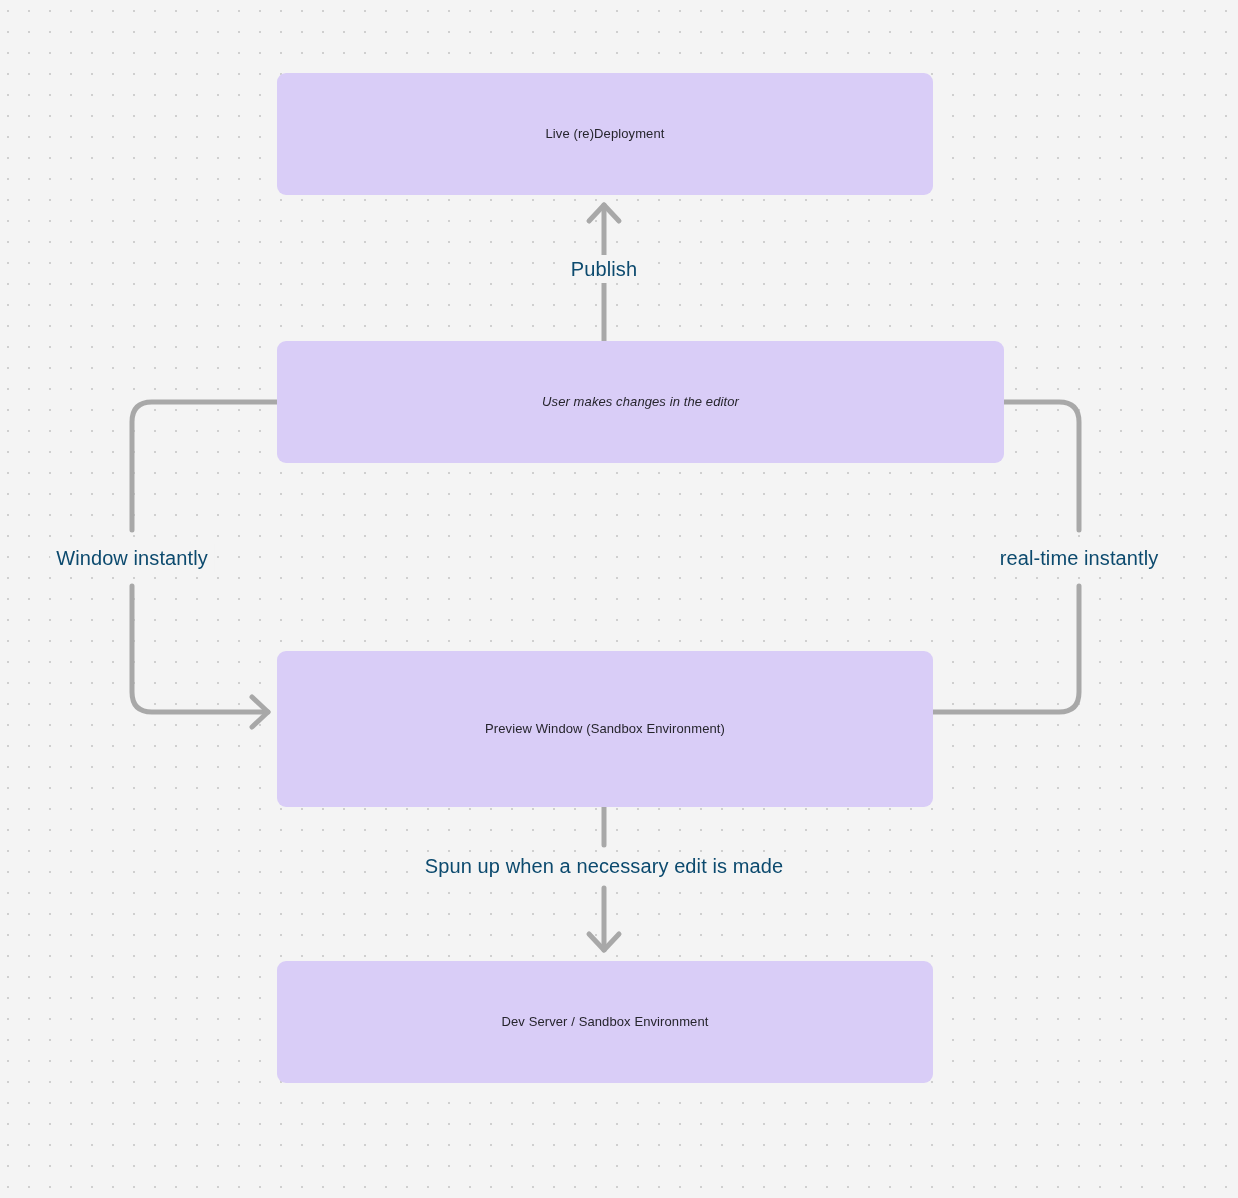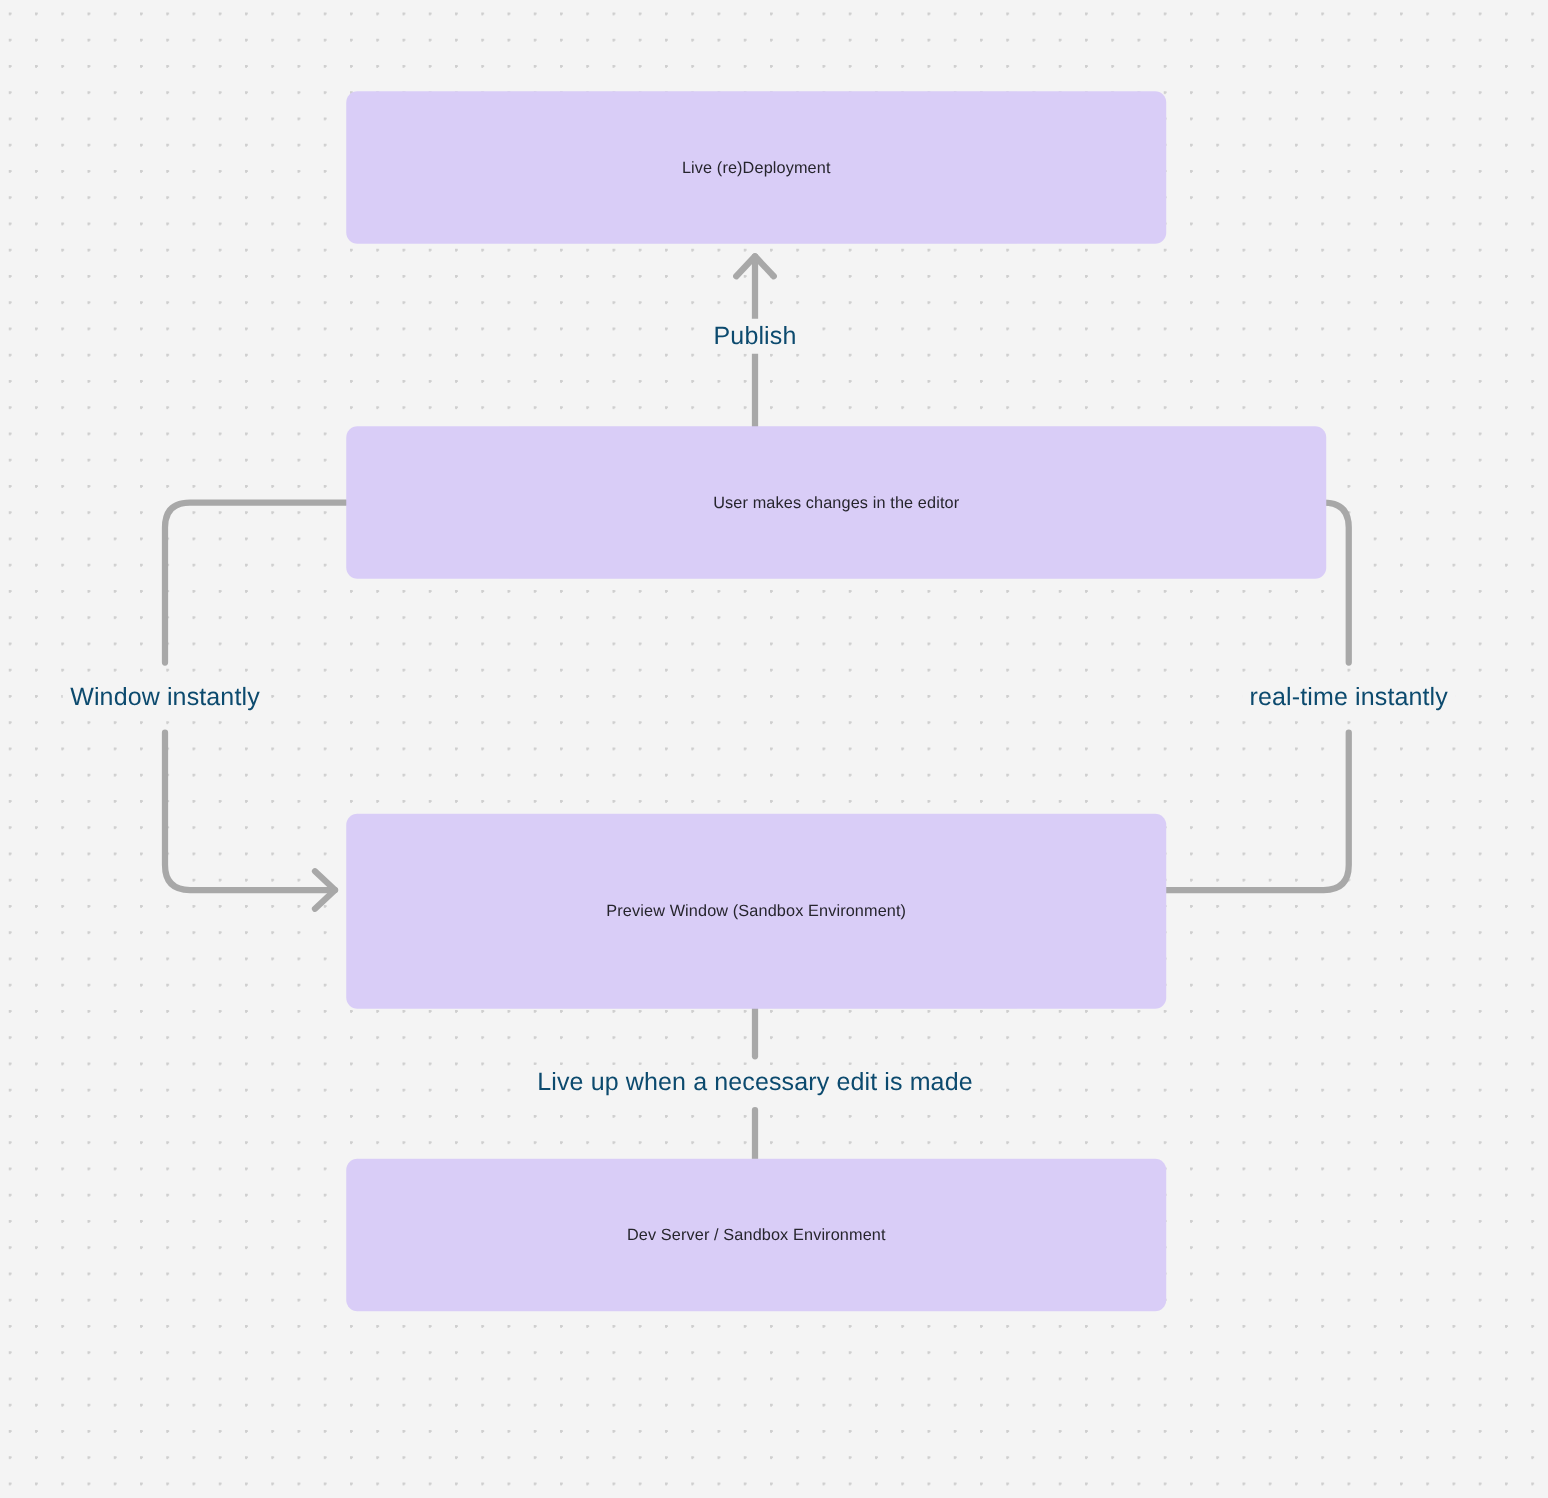--- a/index.html
+++ b/index.html
@@ -87,33 +87,33 @@
         <path d="M 589 934 L 604 950 L 619 934"></path>
       </g>
 
     </g>
   </svg>
 
   <div class="node" style="left:277px; top:73px; width:656px; height:122px;">
     <span class="node-label">Live (re)Deployment</span>
   </div>
 
-  <div class="node" style="left:277px; top:341px; width:784px; height:122px;">
+  <div class="node" style="left:277px; top:341px; width:727px; height:122px;font-style:italic;">
     <span class="node-label">User makes changes in the editor</span>
   </div>
 
   <div class="node" style="left:277px; top:651px; width:656px; height:156px;">
     <span class="node-label">Preview Window (Sandbox Environment)</span>
   </div>
 
-  <div class="node" style="left:277px; top:927px; width:656px; height:122px;">
+  <div class="node" style="left:277px; top:961px; width:656px; height:122px;">
     <span class="node-label">Dev Server / Sandbox Environment</span>
   </div>
 
   <div class="edge-label" style="left:604px; top:269px;">Publish</div>
 
   <div class="edge-label" style="left:132px; top:558px;">Window instantly</div>
 
   <div class="edge-label" style="left:1079px; top:558px;">real-time instantly</div>
 
-  <div class="edge-label" style="left:604px; top:866px;">Live up when a necessary edit is made</div>
+  <div class="edge-label" style="left:604px; top:866px;">Spun up when a necessary edit is made</div>
 
 </div>
 
 </body></html>

